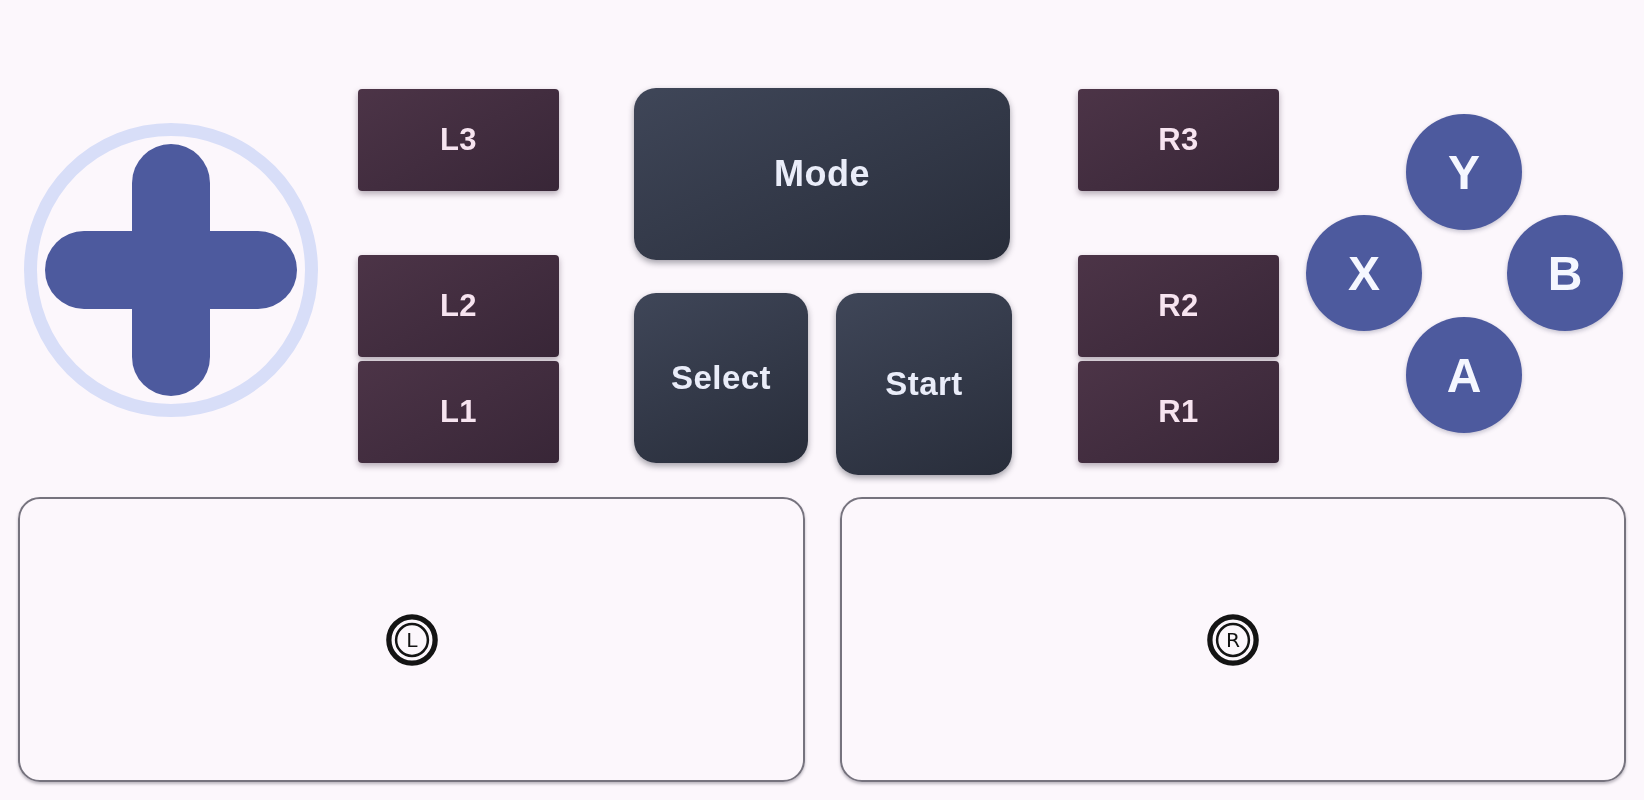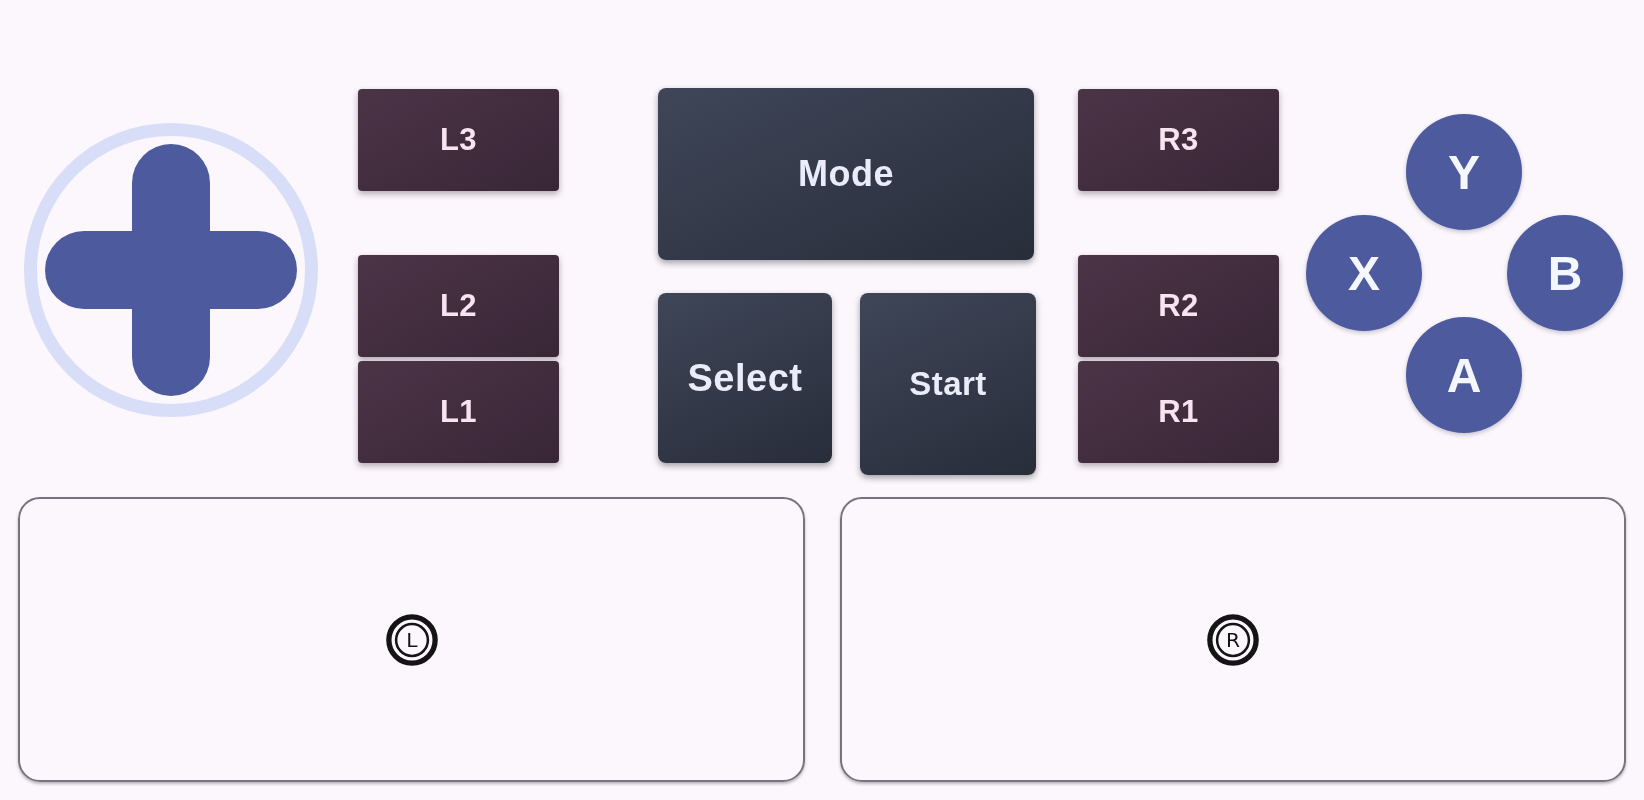--- a/index.html
+++ b/index.html
@@ -28,26 +28,25 @@
     width:201px;height:102px;border-radius:4px;
     background:linear-gradient(150deg,var(--bumper-grad-start,#4c3447) 0%,var(--bumper-grad-end,#382637) 100%);
     color:var(--bumper-text,#f7e4f0);font-size:31px;
     box-shadow:0 3px 6px rgba(46,26,48,.35);
   }
   .l-col{left:358px;}  .r-col{left:1078px;}
   .row-3{top:89px;}    .row-2{top:225px;margin-top:30px;}   .row-1{top:361px;}
   
   .system{
     background:linear-gradient(155deg,var(--system-grad-start,#3f4658) 0%,var(--system-grad-end,#282d3a) 100%);
-    color:var(--system-text,#eaedf9);border-radius:8px;
+    color:var(--system-text,#eaedf9);border-radius:22px;
     box-shadow:0 3px 6px rgba(30,30,45,.4);
-    margin-left:24px;
   }
   .mode-btn{left:634px;top:88px;width:376px;height:172px;font-size:36px;}
-  .select-btn{left:634px;top:293px;width:174px;height:170px;font-size:38px;}
+  .select-btn{left:634px;top:293px;width:174px;height:170px;font-size:33px;}
   .start-btn{left:836px;top:293px;width:176px;height:182px;font-size:33px;}
   
   .face{
     width:116px;height:116px;border-radius:50%;
     background:var(--action-blue,#4d5a9e);
     color:var(--face-text,#f5f7ff);font-size:48px;letter-spacing:0;
     box-shadow:0 2px 4px rgba(40,40,80,.25);
   }
   .face-y{left:1406px;top:114px;}
   .face-x{left:1306px;top:215px;}

